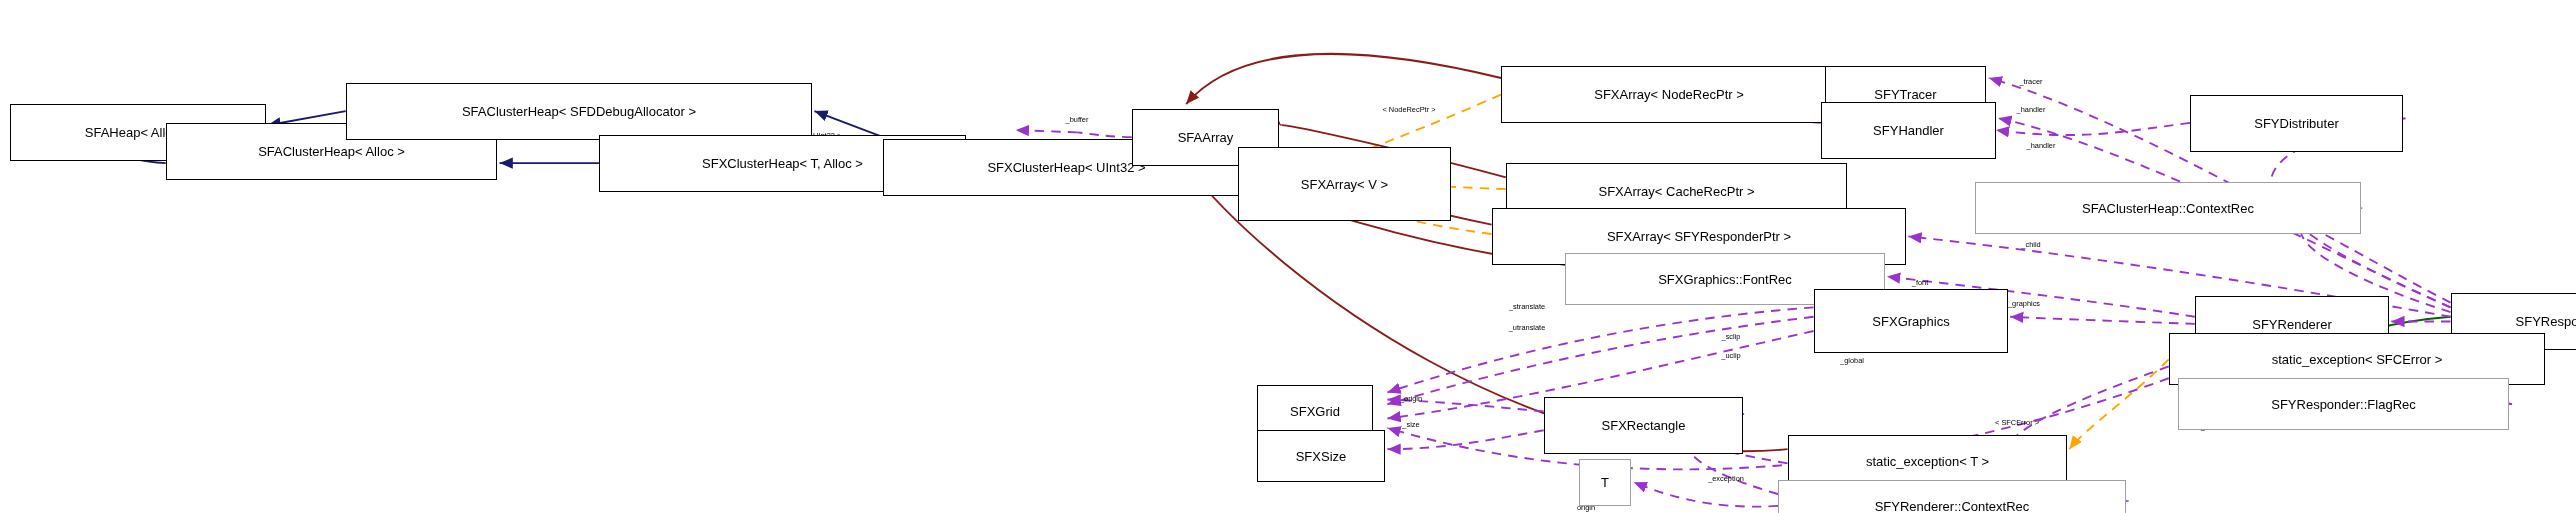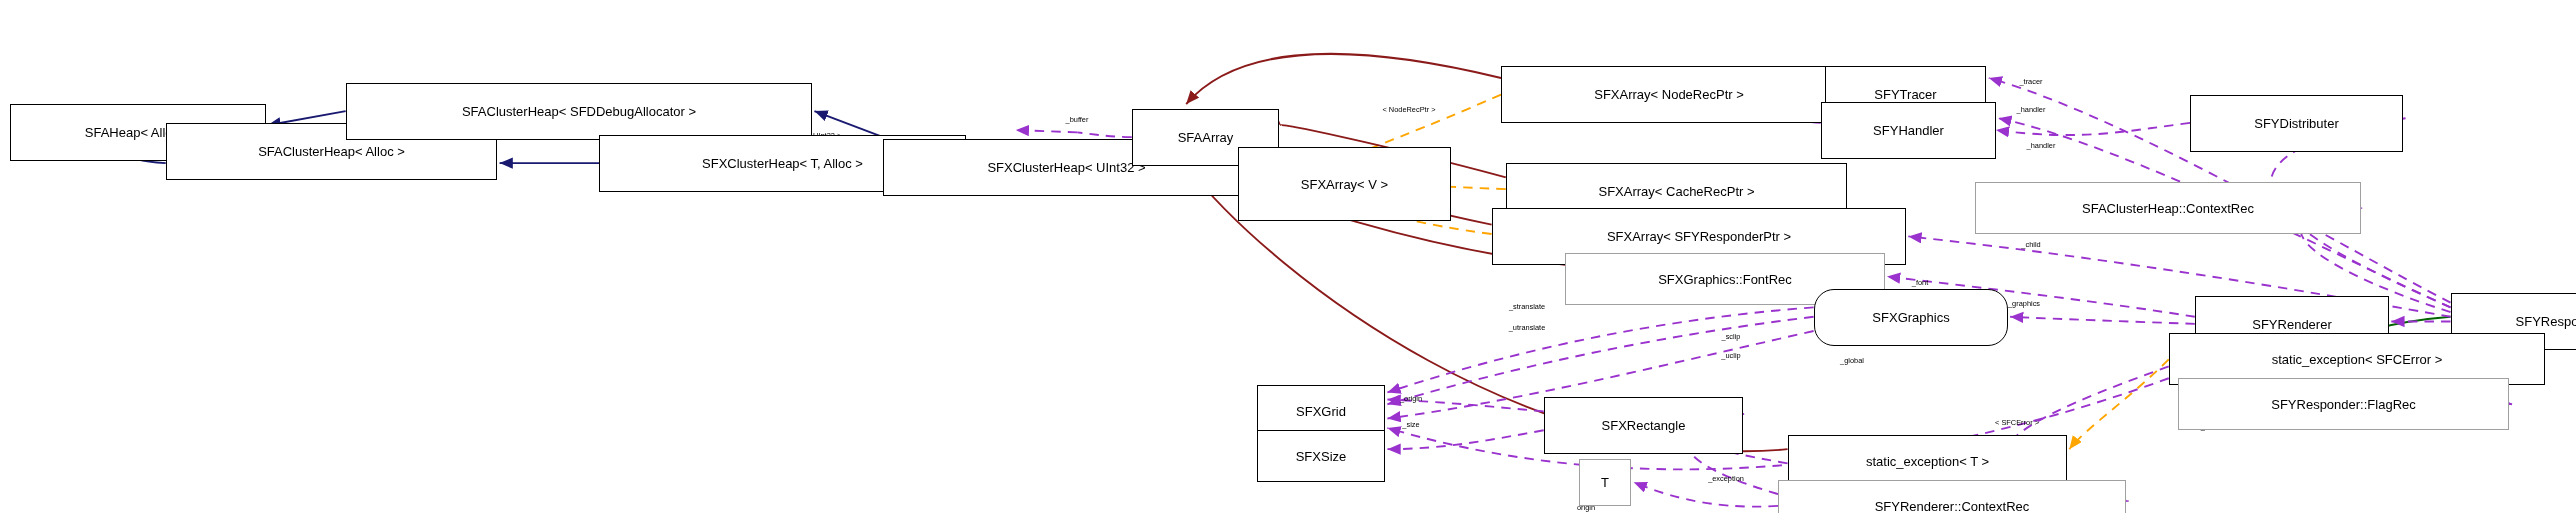--- a/index.html
+++ b/index.html
@@ -160,26 +160,26 @@
       <div class="node" style="left: 1132px; top: 109px; width: 147px; height: 57px;">SFAArray</div>
       <div class="node" style="left: 1238px; top: 147px; width: 213px; height: 74px;">SFXArray&lt; V &gt;</div>
       <div class="node" style="left: 1501px; top: 66px; width: 336px; height: 57px;">SFXArray&lt; NodeRecPtr &gt;</div>
       <div class="node" style="left: 1506px; top: 163px; width: 341px; height: 57px;">SFXArray&lt; CacheRecPtr &gt;</div>
       <div class="node" style="left: 1492px; top: 208px; width: 414px; height: 57px;">SFXArray&lt; SFYResponderPtr &gt;</div>
       <div class="node grey-border" style="left: 1565px; top: 253px; width: 320px; height: 52px;">SFXGraphics::FontRec</div>
       <div class="node" style="left: 1825px; top: 66px; width: 161px; height: 57px;">SFYTracer</div>
       <div class="node" style="left: 1821px; top: 102px; width: 175px; height: 57px;">SFYHandler</div>
       <div class="node" style="left: 2190px; top: 95px; width: 213px; height: 57px;">SFYDistributer</div>
       <div class="node grey-border" style="left: 1975px; top: 182px; width: 386px; height: 52px;">SFAClusterHeap::ContextRec</div>
-      <div class="node" style="left: 1814px; top: 289px; width: 194px; height: 57px; border-radius: 20px;">SFXGraphics</div>
+      <div class="node" style="left: 1814px; top: 289px; width: 194px; height: 64px;">SFXGraphics</div>
       <div class="node" style="left: 2195px; top: 296px; width: 194px; height: 57px;">SFYRenderer</div>
       <div class="node" style="left: 2451px; top: 293px; width: 218px; height: 57px;">SFYResponder</div>
       <div class="node" style="left: 2169px; top: 333px; width: 376px; height: 52px;">static_exception&lt; SFCError &gt;</div>
       <div class="node grey-border" style="left: 2178px; top: 378px; width: 331px; height: 52px;">SFYResponder::FlagRec</div>
-      <div class="node" style="left: 1257px; top: 385px; width: 128px; height: 52px;">SFXGrid</div>
+      <div class="node" style="left: 1257px; top: 385px; width: 116px; height: 52px;">SFXGrid</div>
       <div class="node" style="left: 1257px; top: 430px; width: 128px; height: 52px;">SFXSize</div>
       <div class="node" style="left: 1544px; top: 397px; width: 199px; height: 57px;">SFXRectangle</div>
       <div class="node grey-border" style="left: 1579px; top: 459px; width: 52px; height: 47px;">T</div>
       <div class="node" style="left: 1788px; top: 435px; width: 279px; height: 52px;">static_exception&lt; T &gt;</div>
       <div class="node grey-border" style="left: 1778px; top: 480px; width: 348px; height: 52px;">SFYRenderer::ContextRec</div>
     </div>
 
   <div id="labels-layer">
       <div class="edge-label center" style="left: 824px; top: 132px;">&lt; UInt32 &gt;</div>
       <div class="edge-label center" style="left: 1077px; top: 116px;">_buffer</div>

